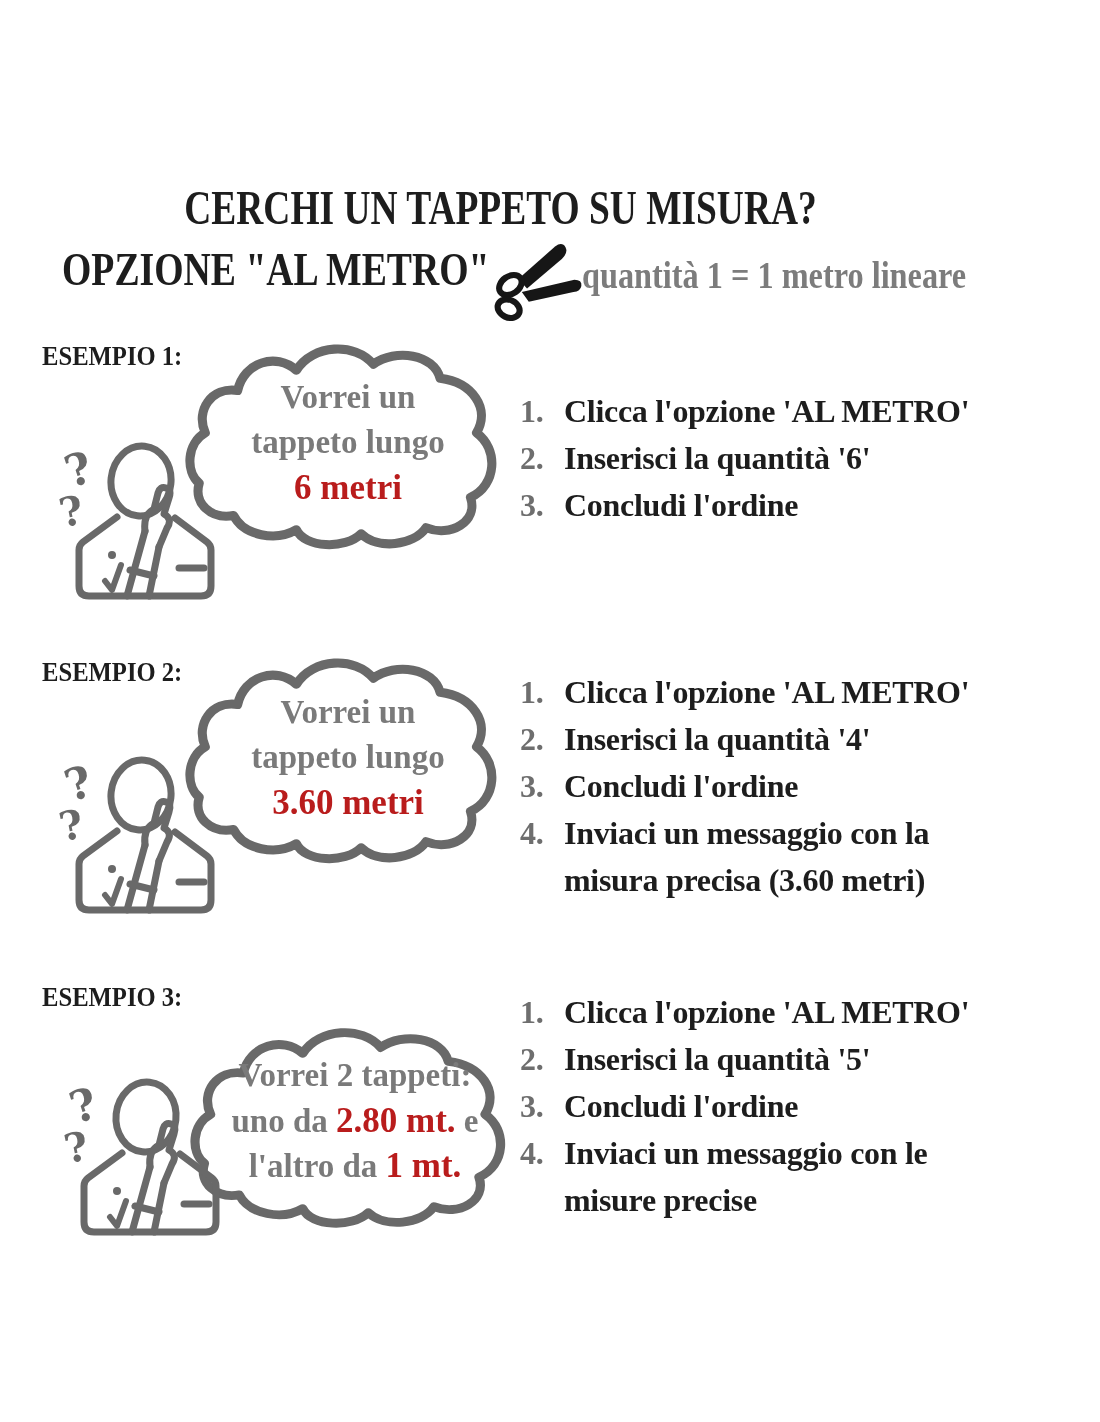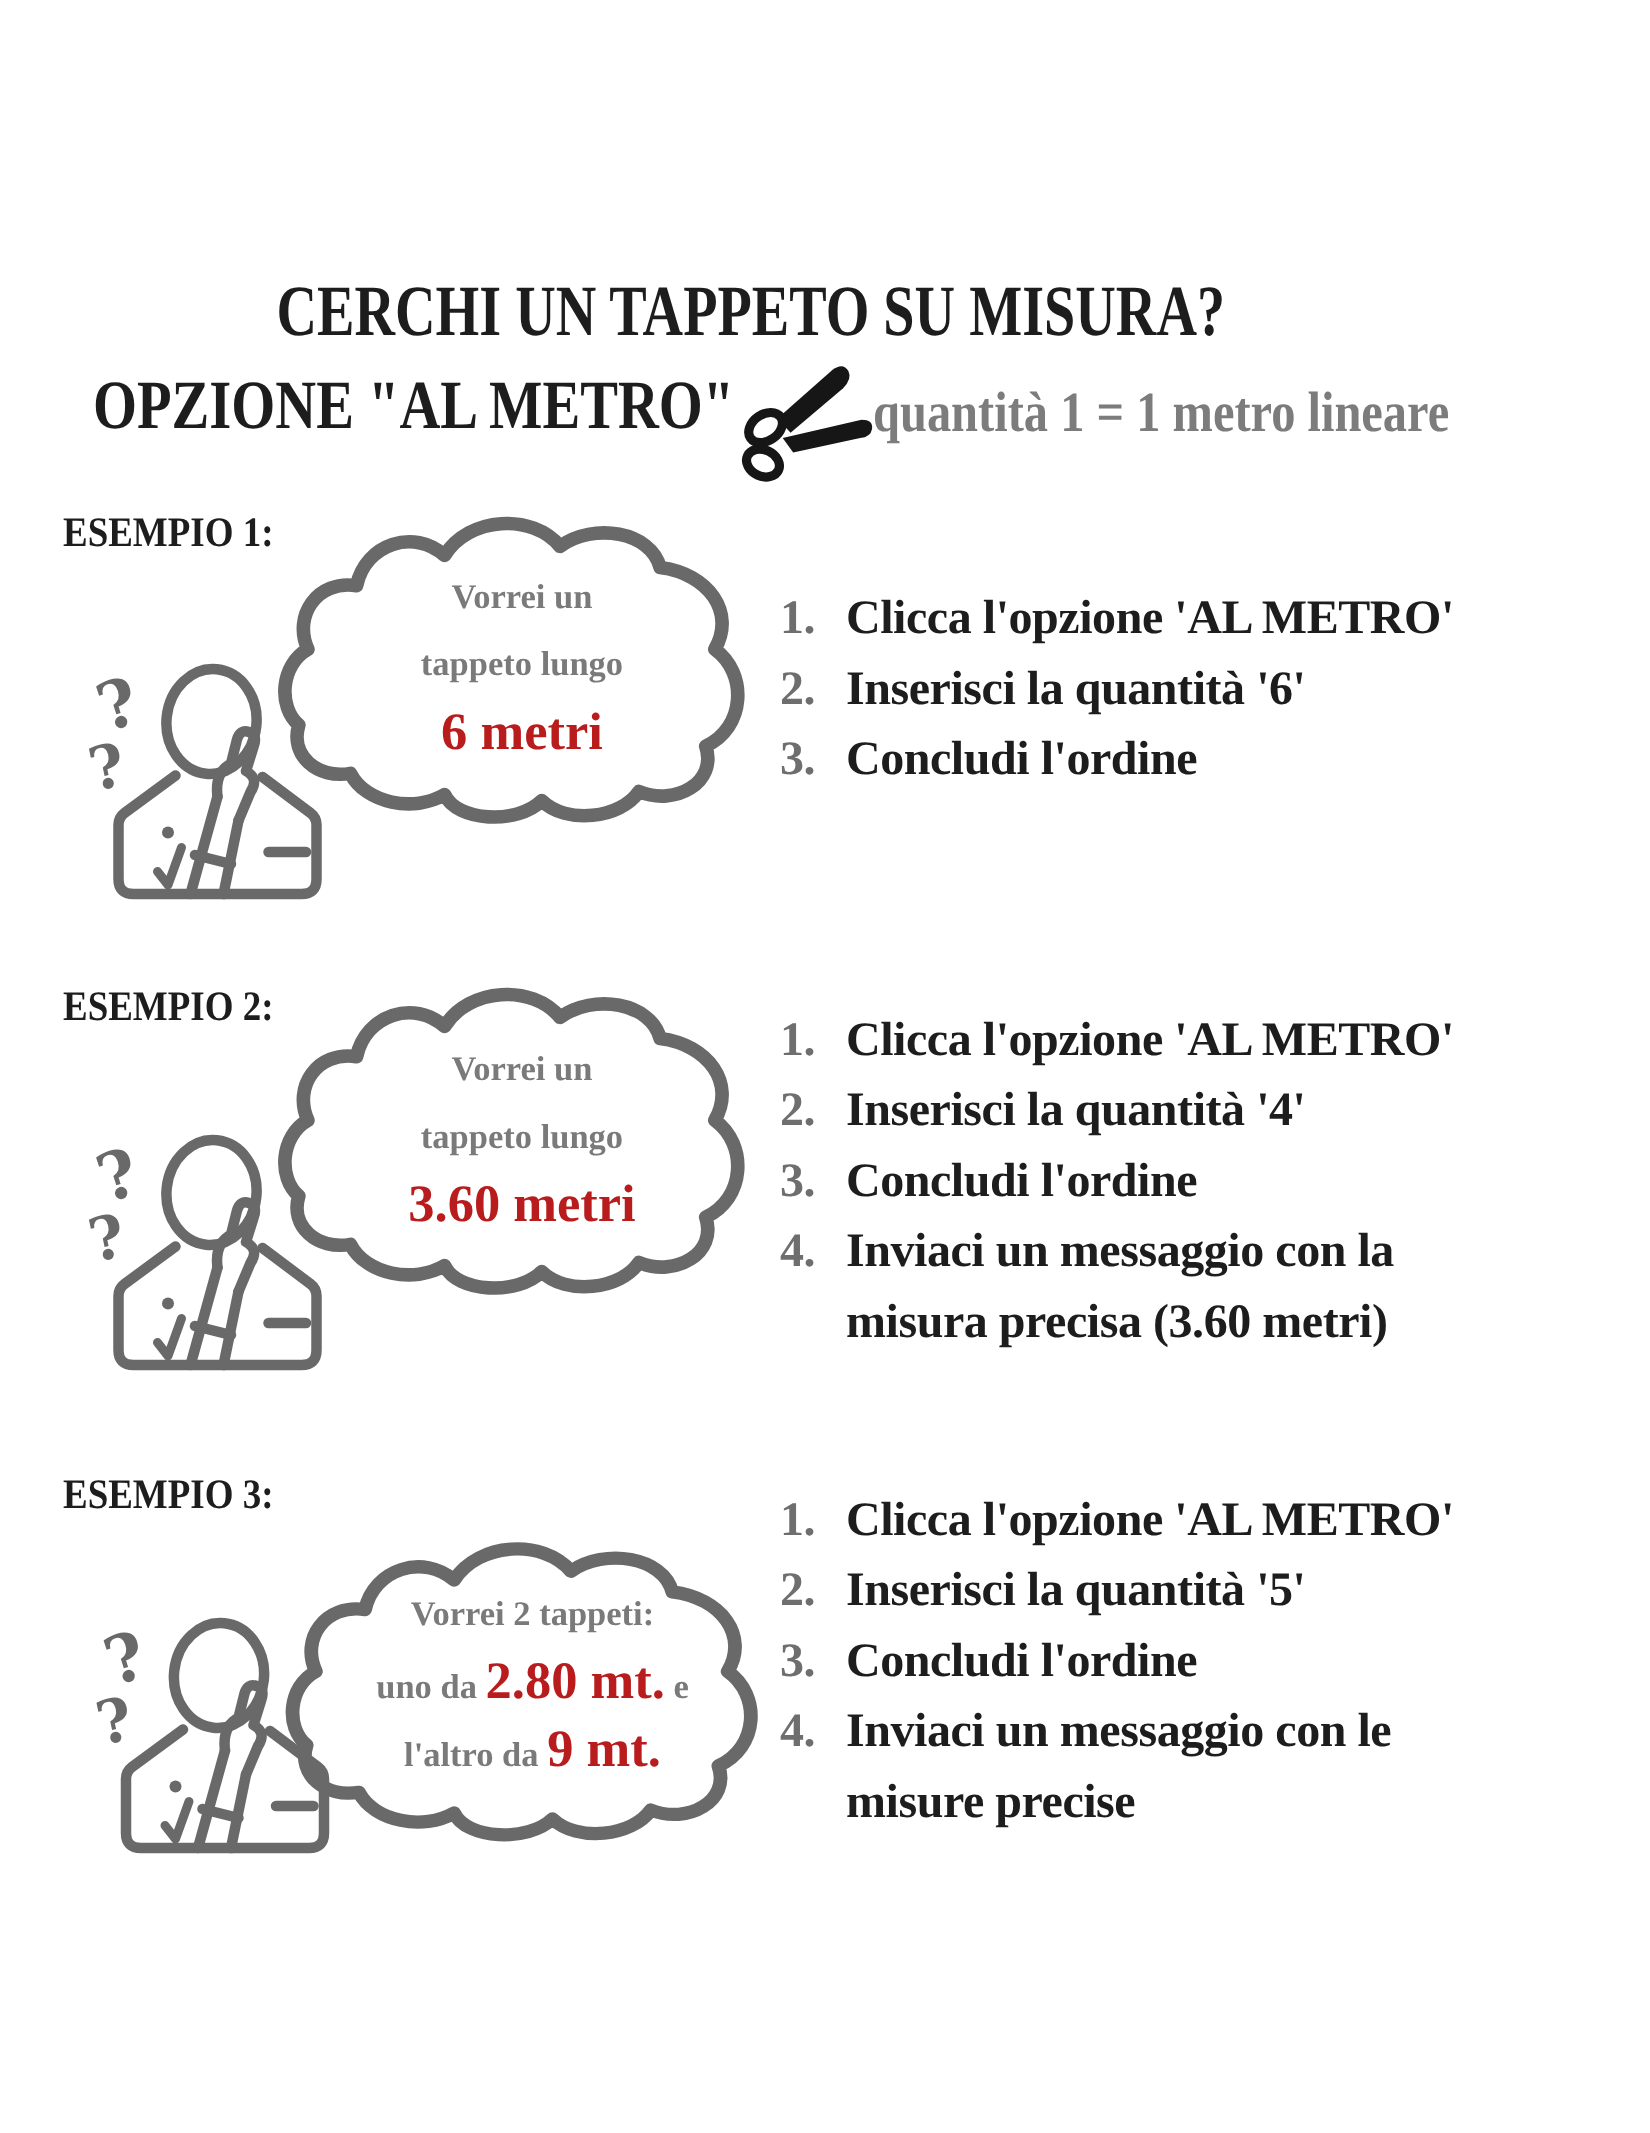--- a/index.html
+++ b/index.html
@@ -19,21 +19,21 @@
   .equiv-label{
     left:582px;top:253px;font-size:38px;color:#7c7c7c;
     transform:scaleX(0.85);transform-origin:left;white-space:nowrap;
   }
   .scissors{left:492px;top:236px;width:92px;height:92px;}
   .ex-label{font-size:28px;color:#1d1d1d;white-space:nowrap;transform:scaleX(0.88);transform-origin:left;}
   .bubble{position:absolute;}
   .bubble svg.cloud{position:absolute;left:0;top:0;width:100%;height:100%;overflow:visible;}
   .bubble-text{position:absolute;left:18px;right:18px;text-align:center;}
   .bubble-line{height:45px;line-height:45px;white-space:nowrap;}
-  .tone-gray{color:#7a7a7a;font-size:23px;}
+  .tone-gray{color:#7a7a7a;font-size:33px;}
   .tone-dark{color:#b91c1c;font-size:35px;}
   .person{width:160px;height:170px;}
   .person svg{width:100%;height:100%;overflow:visible;}
   .steps{position:absolute;width:570px;list-style:none;margin:0;padding:0;}
   .step-item{position:relative;padding-left:44px;line-height:47px;font-size:32px;letter-spacing:-0.3px;}
   .step-number{position:absolute;left:0;top:0;color:#6e6e6e;}
   .step-text{color:#1d1d1d;white-space:pre-line;}
 </style>
 </head>
 <body>
@@ -130,21 +130,21 @@
       </section>
       <section>
         <div class="abs ex-label" style="left: 42px; top: 981px;">ESEMPIO 3:</div>
         <div class="bubble" style="left: 186px; top: 1020px; width: 338px; height: 224px;">
           <svg class="cloud" viewBox="0 0 330 228" preserveAspectRatio="none">
             <path d="M52,178 C30,182 12,166 18,146 C4,134 6,106 24,96 C14,74 30,50 56,54 C62,26 94,16 114,34 C130,8 172,6 190,28 C212,12 250,18 256,42 C288,46 306,72 292,96 C314,112 312,148 286,160 C294,184 266,200 242,190 C230,208 194,212 178,196 C162,212 122,210 114,192 C94,204 62,198 52,178 Z" fill="#ffffff" stroke="#696969" stroke-width="9" stroke-linejoin="round"></path>
           </svg>
           <div class="bubble-text" style="top: 33px;">
             <div class="bubble-line"><span class="tone-gray">Vorrei 2 tappeti:</span></div>
             <div class="bubble-line"><span class="tone-gray">uno da </span><span class="tone-dark">2.80 mt.</span><span class="tone-gray"> e</span></div>
-            <div class="bubble-line"><span class="tone-gray">l'altro da </span><span class="tone-dark">9 mt.</span></div>
+            <div class="bubble-line"><span class="tone-gray">l'altro da </span><span class="tone-dark">1 mt.</span></div>
           </div>
         </div>
         <div class="abs person" style="left: 60px; top: 1073px;"><svg viewBox="0 0 160 170">
             <g fill="none" stroke="#696969" stroke-width="7" stroke-linecap="round" stroke-linejoin="round">
               <ellipse cx="86" cy="44" rx="30" ry="35" transform="rotate(6 86 44)"></ellipse>
               <path d="M62,80 L28,105 Q24,108 24,113 L24,149 Q24,159 34,159 L146,159 Q156,159 156,149 L156,113 Q156,108 152,105 L120,81"></path>
               <path d="M72,159 L90,94"></path>
               <path d="M94,159 L104,110"></path>
               <path d="M90,94 Q88,78 99,72 L103,56 Q105,49 111,51 Q117,53 114,61 L109,77 Q118,82 112,91 L104,110"></path>
               <path d="M75,133 L99,139"></path>

